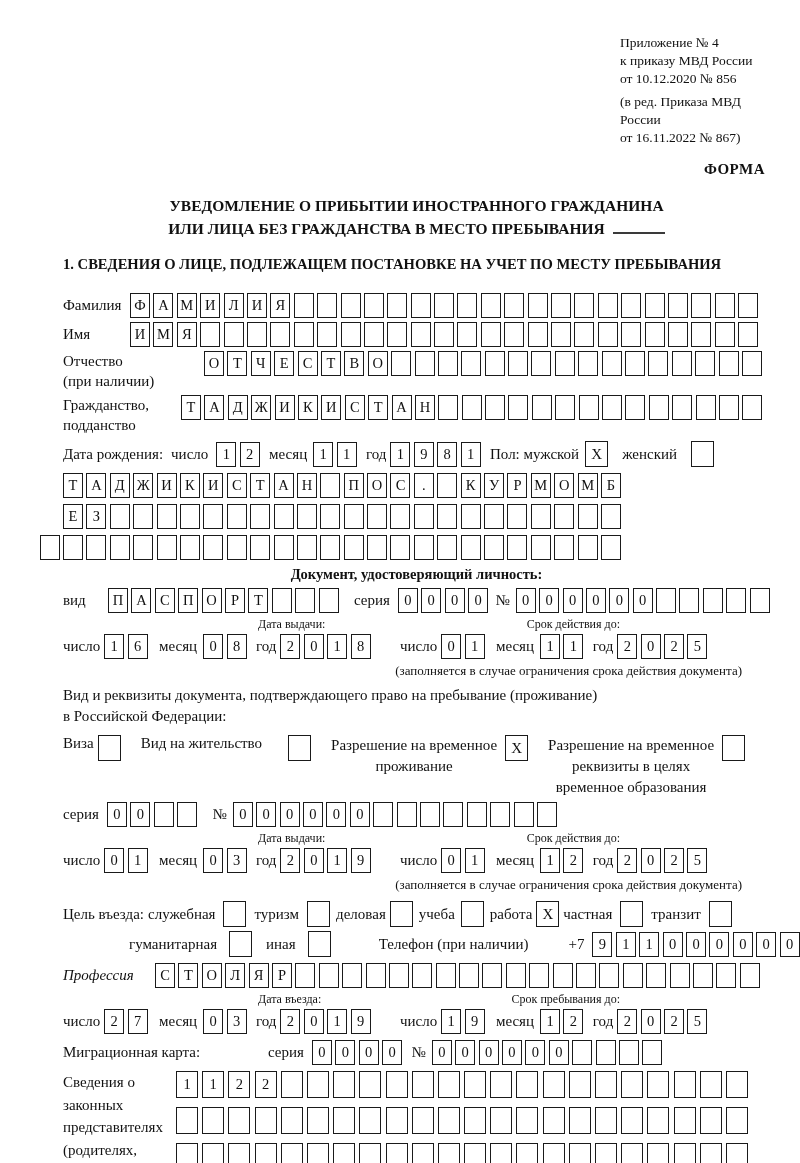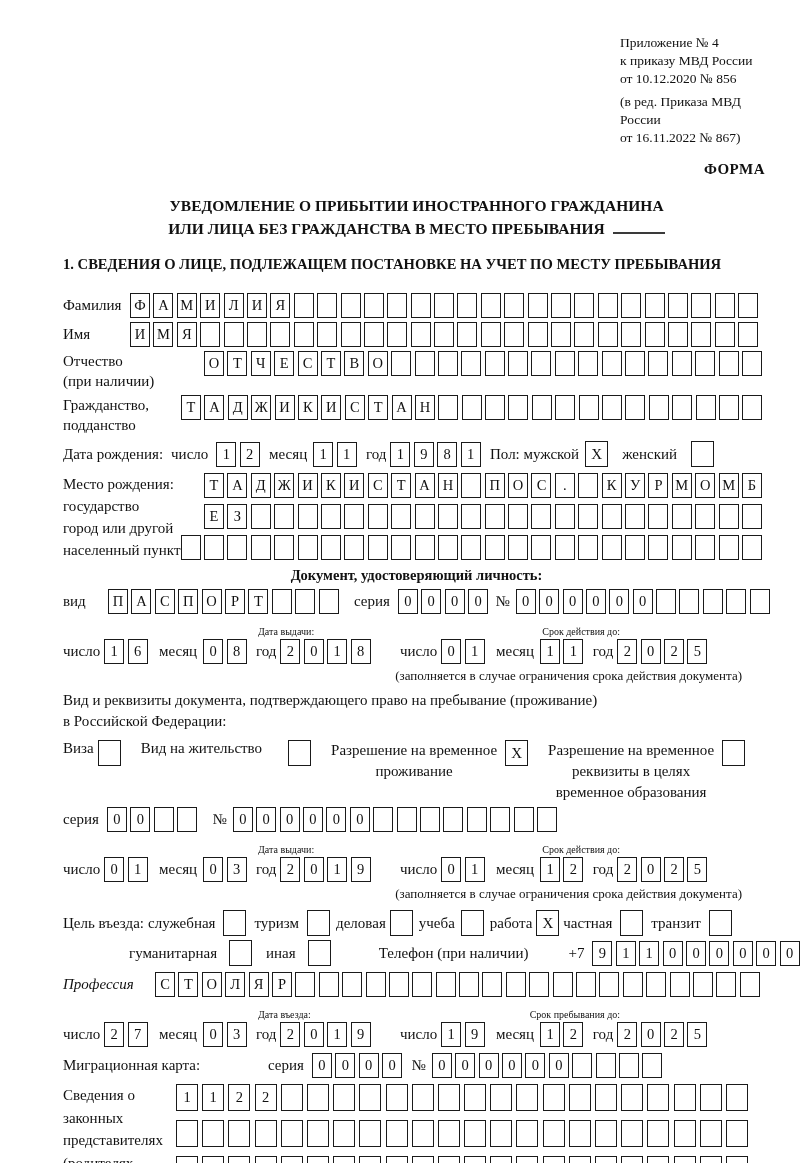--- a/index.html
+++ b/index.html
@@ -28,21 +28,21 @@
     font-size:14.5px;
   }
   .big .cell{width:22px;height:27px;margin-right:4.2px;}
   .checkbox{
     box-sizing:border-box;flex:0 0 auto;display:inline-flex;width:23px;height:26px;
     border:1.6px solid #1a1a1a;align-items:center;justify-content:center;font-size:15px;
   }
   .ml4{margin-left:4px;} .ml6{margin-left:6px;} .ml8{margin-left:8px;} .ml12{margin-left:12px;}
   .ml14{margin-left:14px;} .ml20{margin-left:20px;} .ml26{margin-left:26px;} .ml30{margin-left:30px;}
   .center-bold{font-weight:bold;text-align:center;font-size:14.5px;margin:6px 0 5px;}
-  .dheads{display:flex;font-size:10px;margin:12px 0 2px;}
+  .dheads{display:flex;font-size:12px;margin:4px 0 2px;}
   .dheads .a{margin-left:195px;}
   .dheads .b{margin-left:auto;margin-right:150px;}
   .note{font-size:13px;text-align:right;padding-right:28px;margin:0 0 8px;}
   .intro{margin:8px 0 2px;}
   .intro2{margin:4px 0 10px;}
   .opt-multi{text-align:center;line-height:21px;flex:0 0 auto;}
 </style>
 </head>
 <body>
 
@@ -218,26 +218,20 @@
       <span class="cell">8</span>
       <span class="cell">1</span>
     </span>
   <span class="lbl ml6">Пол: мужской</span>
   <span class="checkbox ml6">X</span>
   <span class="lbl ml14">женский</span>
   <span class="checkbox ml14"></span>
 </div>
 
 <div class="row top" style="margin-top:6px;">
-  <div class="lblcol w141" style="line-height:22px;">
-    <div>Место рождения:</div>
-    <div>государство</div>
-    <div>город или другой</div>
-    <div>населенный пункт</div>
-  </div>
   <div>
     <div class="cells" style="margin-bottom:6px;">
         <span class="cell">Т</span>
         <span class="cell">А</span>
         <span class="cell">Д</span>
         <span class="cell">Ж</span>
         <span class="cell">И</span>
         <span class="cell">К</span>
         <span class="cell">И</span>
         <span class="cell">С</span>

